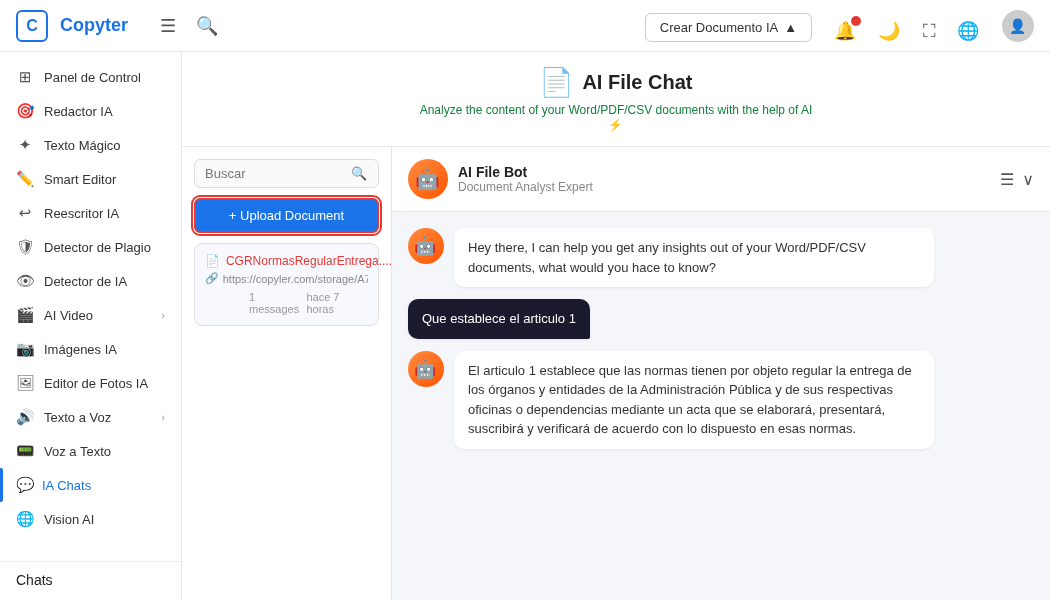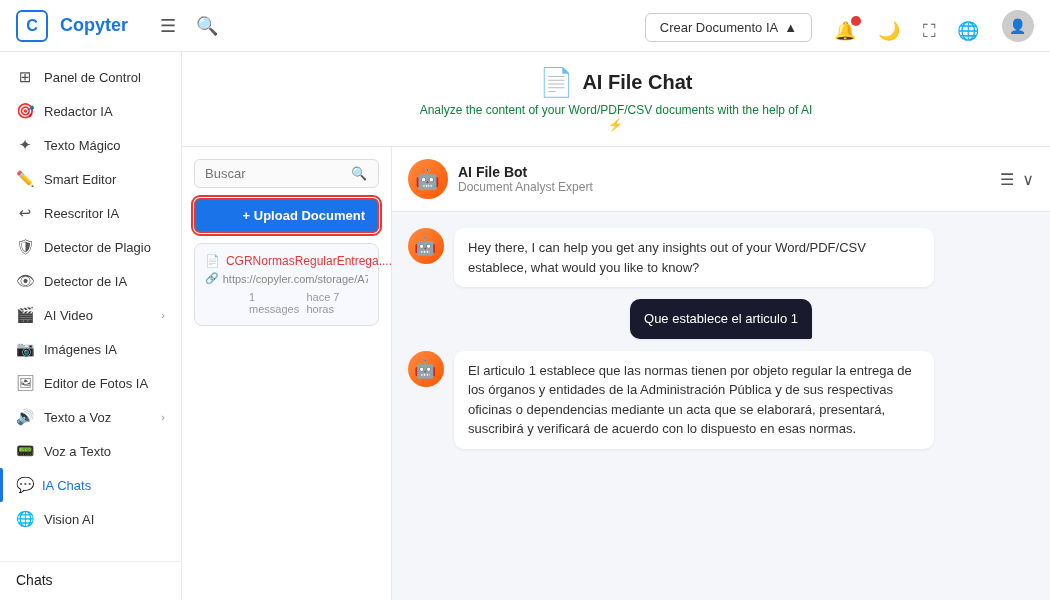--- a/index.html
+++ b/index.html
@@ -80,23 +80,23 @@
     .search-box {
       display: flex; align-items: center; border: 1px solid #ddd; border-radius: 6px;
       padding: 6px 10px; gap: 6px; background: #fafafa;
     }
     .search-box input {
       border: none; outline: none; background: transparent; font-size: 13px;
       color: #333; width: 100%;
     }
     .search-box .search-icon { color: #999; font-size: 13px; }
     .upload-btn {
-      display: flex; align-items: center; justify-content: flex-end; gap: 6px;
+      display: flex; align-items: center; justify-content: center; gap: 6px;
       background: #1a73e8; color: #fff; border: 2px solid #e53935;
-      border-radius: 6px; padding: 8px 12px; font-size: 13px; font-weight: 700;
+      border-radius: 6px; padding: 8px 12px; font-size: 13px; font-weight: 400;
       cursor: pointer; outline: 2px solid #e53935; outline-offset: 1px;
     }
     .doc-card {
       border: 1px solid #e0e0e0; border-radius: 8px; padding: 10px;
       background: #f8f9ff; cursor: pointer;
     }
     .doc-card-title {
       display: flex; align-items: center; gap: 6px; font-size: 12px;
       color: #e53935; font-weight: 500; margin-bottom: 4px;
     }
@@ -118,21 +118,21 @@
     .bot-info { flex: 1; }
     .bot-name { font-size: 14px; font-weight: 600; color: #222; }
     .bot-role { font-size: 12px; color: #888; }
     .bot-header-actions { display: flex; align-items: center; gap: 8px; }
     .bot-menu-icon { font-size: 16px; color: #555; cursor: pointer; }
 
     
     .messages-area { flex: 1; overflow-y: auto; padding: 16px; display: flex; flex-direction: column; gap: 12px; }
 
     .msg-row { display: flex; align-items: flex-start; gap: 10px; }
-    .msg-row.user-row { justify-content: center; }
+    .msg-row.user-row { justify-content: flex-start; }
 
     .msg-avatar {
       width: 36px; height: 36px; border-radius: 50%; background: linear-gradient(135deg, #ff8c42, #ff5500);
       display: flex; align-items: center; justify-content: center; font-size: 18px; flex-shrink: 0;
     }
     .msg-bubble {
       background: #fff; border-radius: 10px; padding: 10px 14px;
       font-size: 13px; color: #333; line-height: 1.5; max-width: 480px;
       box-shadow: 0 1px 3px rgba(0,0,0,0.07);
     }
@@ -300,21 +300,21 @@
             <span class="bot-menu-icon">☰</span>
             <span class="bot-menu-icon">∨</span>
           </div>
         </div>
 
         <div class="messages-area">
 
           <div class="msg-row">
             <div class="msg-avatar">🤖</div>
             <div class="msg-bubble">
-              <span>Hey there, I can help you get any insights out of your Word/PDF/CSV establece, what would you like to know?</span>
+              <span>Hey there, I can help you get any insights out of your Word/PDF/CSV documents, what would you hace to know?</span>
             </div>
           </div>
 
           <div class="msg-row user-row">
             <div class="msg-bubble user-bubble">
               <span>Que establece el articulo 1</span>
             </div>
           </div>
 
           <div class="msg-row">

